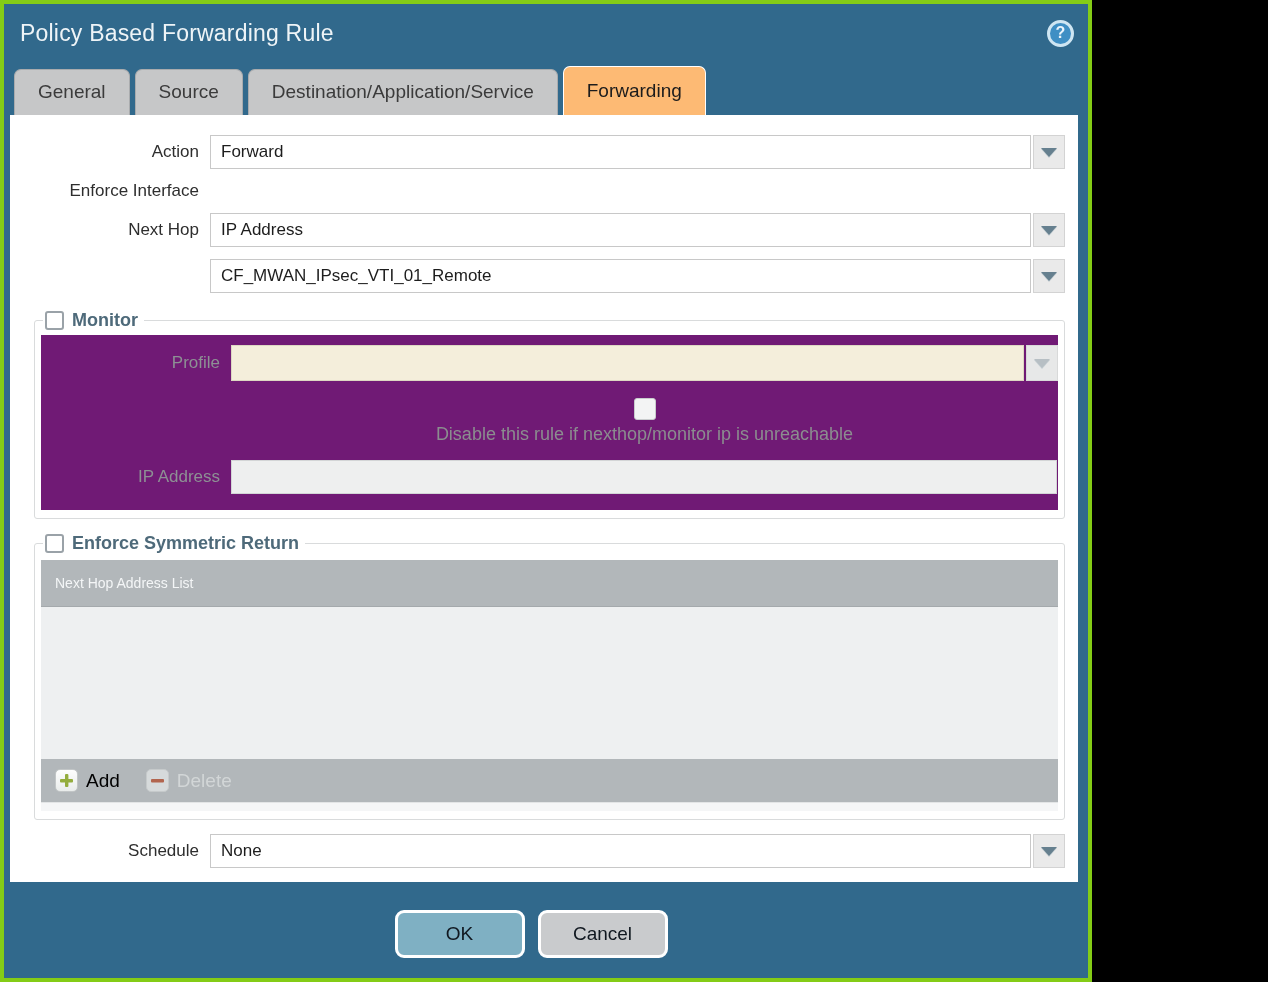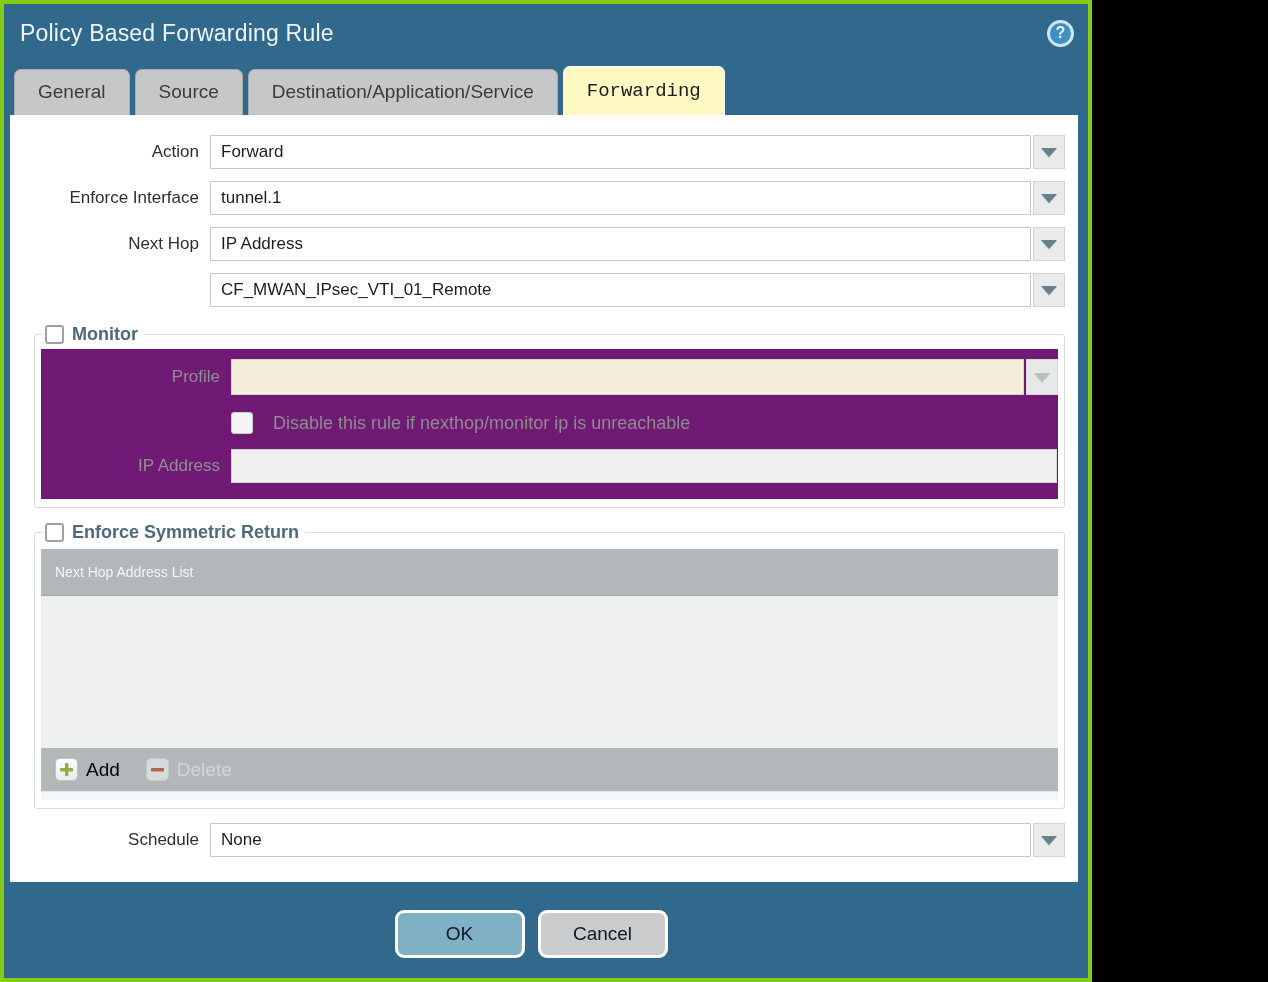--- a/index.html
+++ b/index.html
@@ -54,26 +54,25 @@
     color: #3b3b3b;
     border: 1px solid #a9abad;
     border-bottom: none;
     border-radius: 7px 7px 0 0;
     font-size: 19px;
     padding: 11px 23px 12px 23px;
     cursor: pointer;
     white-space: nowrap;
   }
   .tab.active {
-    background: #fef9c3;
+    background: #fdba74;
     color: #1c1c1c;
     border-color: #ffffff;
     padding-top: 13px;
     padding-bottom: 13px;
-    font-family: Liberation Mono, monospace;
   }
 
   
   .content {
     background: #ffffff;
     margin: 0 10px 0 6px;
     height: 767px;
     padding: 20px 13px 0 0;
     overflow: hidden;
   }
@@ -153,21 +152,21 @@
   .panel .lbl { width: 190px; color: #8d9094; }
   .panel .row { margin-bottom: 0; }
 
   .input-cream {
     flex: 1; height: 36px;
     background: #f4eedb;
     border: 1px solid #ddd7c2;
   }
   .combo-btn.disabled { background: #e7e8e8; border-color: #d8d9d9; cursor: default; }
 
-  .check-row { display: flex; align-items: center; gap: 20px; margin: 17px 0 15px 190px; }
+  .check-row { display: flex; align-items: center; gap: 4px; margin: 17px 0 15px 190px; flex-direction: column; }
   .check-label { font-size: 18px; color: #8b8d8f; }
 
   .input-gray {
     flex: 1; height: 34px;
     background: #eeefef;
     border: 1px solid #d3d5d6;
     margin-right: 1px;
   }
 
   
@@ -248,26 +247,20 @@
       <div class="combo">
         <div class="combo-value">Forward</div>
         <div class="combo-btn">
           <span class="tri"></span>
         </div>
       </div>
     </div>
 
     <div class="row">
       <div class="lbl">Enforce Interface</div>
-      <div class="combo">
-        <div class="combo-value">tunnel.1</div>
-        <div class="combo-btn">
-          <span class="tri"></span>
-        </div>
-      </div>
     </div>
 
     <div class="row">
       <div class="lbl">Next Hop</div>
       <div class="combo">
         <div class="combo-value">IP Address</div>
         <div class="combo-btn">
           <span class="tri"></span>
         </div>
       </div>

